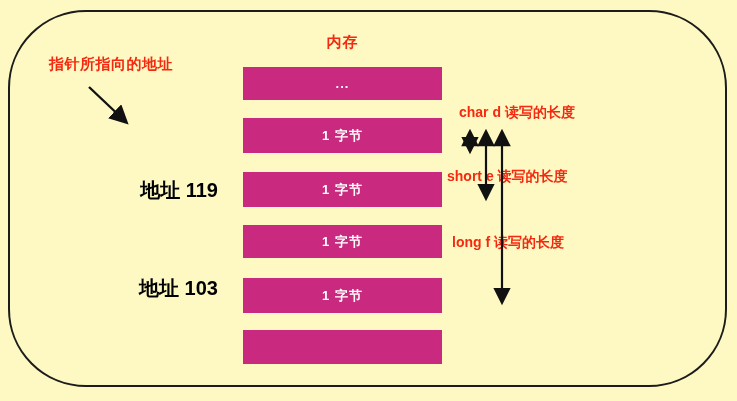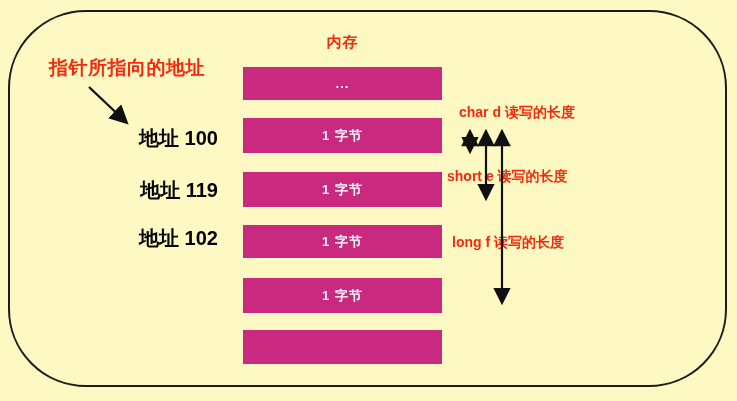--- a/index.html
+++ b/index.html
@@ -33,21 +33,21 @@
     text-align: center;
     font-size: 15px;
     font-weight: bold;
     color: #f4290f;
     letter-spacing: 1px;
   }
   .pointer-label {
     position: absolute;
     left: 49px;
     top: 55px;
-    font-size: 19px;
+    font-size: 15px;
     font-weight: bold;
     color: #f4290f;
     letter-spacing: 0.5px;
   }
   .mem-block {
     position: absolute;
     left: 243px;
     width: 199px;
     background: #c9297e;
     color: #ffffff;
@@ -106,23 +106,22 @@
     <line x1="89" y1="87" x2="126" y2="122" stroke="#111111" stroke-width="2.4" marker-end="url(#ah-end)"></line>
   </svg>
 
   <div class="mem-block" style="top:67px;  height:33px;">...</div>
   <div class="mem-block" style="top:118px; height:35px;">1 字节</div>
   <div class="mem-block" style="top:172px; height:35px;">1 字节</div>
   <div class="mem-block" style="top:225px; height:33px;">1 字节</div>
   <div class="mem-block" style="top:278px; height:35px;">1 字节</div>
   <div class="mem-block" style="top:330px; height:34px;"></div>
 
-  <div class="addr-label" style="top:125px;">地址 100</div>
   <div class="addr-label" style="top:177px;">地址 119</div>
-  <div class="addr-label" style="top:225px;">地址 102</div>
+  <div class="addr-label" style="top:275px;">地址 103</div>
 
   <div class="annot" style="left:447px; top:168px;">short e 读写的长度</div>
   <div class="annot" style="left:459px; top:104px;">char d 读写的长度</div>
   <div class="annot" style="left:452px; top:234px;">long f 读写的长度</div>
 
   <svg class="arrow-layer" width="737" height="401">
     <line x1="470" y1="132" x2="470" y2="151" stroke="#111111" stroke-width="2.2" marker-start="url(#ah-start)" marker-end="url(#ah-end)"></line>
     <line x1="486" y1="132" x2="486" y2="198" stroke="#111111" stroke-width="2.2" marker-start="url(#ah-start)" marker-end="url(#ah-end)"></line>
     <line x1="502" y1="132" x2="502" y2="302" stroke="#111111" stroke-width="2.2" marker-start="url(#ah-start)" marker-end="url(#ah-end)"></line>
   </svg>

